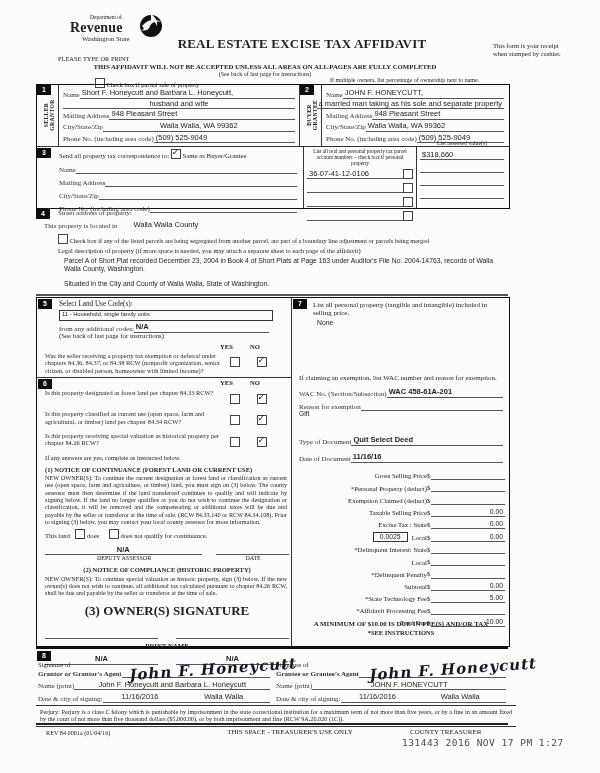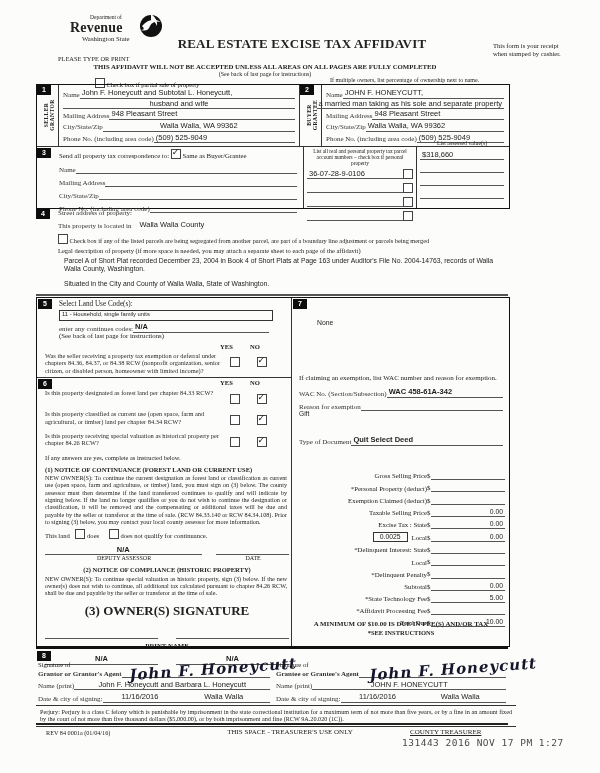--- a/index.html
+++ b/index.html
@@ -70,21 +70,21 @@
     <div class="vr" style="left:284px;top:0;height:61px;"></div>
 
     <div class="nb" style="left:0px;top:0px;">1</div>
     <div class="sideRot" style="left:-8px;top:24px;width:40px;">
       <div>SELLER</div>
       <div>GRANTOR</div>
     </div>
     <div class="abs" style="left:26px;top:4px;width:232px;">
       <div class="frow">
           <span class="lbl">Name</span>
-          <span class="fline fill">John F. Honeycutt and Subtotal L. Honeycutt,</span>
+          <span class="fline fill">Short F. Honeycutt and Barbara L. Honeycutt,</span>
         </div>
       <div class="frow" style="margin-top:1px;">
           <span class="fline fill ctr">husband and wife</span>
         </div>
       <div class="frow" style="margin-top:1px;">
           <span class="lbl">Mailing Address</span>
           <span class="fline fill">948 Pleasant Street</span>
         </div>
       <div class="frow" style="margin-top:2px;">
           <span class="lbl">City/State/Zip</span>
@@ -144,21 +144,21 @@
         </div>
       <div class="frow" style="margin-top:4px;">
           <span class="lbl">Phone No. (including area code)</span>
           <span class="fline"></span>
         </div>
     </div>
 
     <div class="abs" style="left:270px;top:63px;width:106px;">
       <div class="ctr" style="font-size:5.3px;">List all real and personal property tax parcel account numbers – check box if personal property</div>
       <div class="frow" style="margin-top:3px;">
-          <span class="fline fill">36-07-28-9-0106</span>
+          <span class="fline fill">36-07-41-12-0106</span>
           <span class="cb"></span>
         </div>
       <div class="frow" style="margin-top:4px;">
           <span class="fline"></span>
           <span class="cb"></span>
         </div>
       <div class="frow" style="margin-top:4px;">
           <span class="fline"></span>
           <span class="cb"></span>
         </div>
@@ -183,21 +183,21 @@
           <span class="fline"></span>
         </div>
     </div>
   </div>
 
   <div class="abs" style="left:36px;top:209px;width:506px;">
     <div class="nb" style="left:0px;top:0px;">4</div>
     <div class="frow" style="margin-left:22px;">
         <span class="lbl">Street address of property:</span>
       </div>
-    <div class="frow" style="margin-left:22px;margin-top:4px;">
+    <div class="frow" style="margin-left:8px;margin-top:4px;gap:8px;">
         <span class="lbl">This property is located in</span>
         <span class="fill" style="padding-left:8px;">Walla Walla County</span>
       </div>
     <div style="margin-left:22px;margin-top:4px;font-size:6.3px;">
       <span class="cb"></span>
       <span>Check box if any of the listed parcels are being segregated from another parcel, are part of a boundary line adjustment or parcels being merged</span>
     </div>
     <div style="margin-left:22px;margin-top:3px;font-size:6.5px;">Legal description of property (if more space is needed, you may attach a separate sheet to each page of the affidavit)</div>
     <div class="fill" style="margin-left:28px;margin-top:3px;width:430px;font-size:6.8px;">Parcel A of Short Plat recorded December 23, 2004 in Book 4 of Short Plats at Page 163 under Auditor's File No. 2004-14763, records of Walla Walla County, Washington.</div>
     <div class="fill" style="margin-left:28px;margin-top:7px;font-size:6.8px;">Situated in the City and County of Walla Walla, State of Washington.</div>
@@ -205,21 +205,21 @@
   <div class="hr" style="left:36px;top:294px;width:472px;height:2px;background:#555;"></div>
 
   <div class="abs" style="left:36px;top:297px;width:472px;height:348px;border:1px solid #111;">
     <div class="vr" style="left:254px;top:0;height:348px;"></div>
 
     <div class="abs" style="left:0;top:0;width:254px;height:348px;">
       <div class="nb" style="left:1px;top:1px;">5</div>
       <div class="abs" style="left:22px;top:2px;font-size:7.2px;">Select Land Use Code(s):</div>
       <div class="abs" style="left:22px;top:12px;width:208px;height:9px;border:1px solid #333;font-size:5.8px;padding:0 2px;" class2="sans"><span class="sans" style="font-size:5.8px;">11 - Household, single family units</span></div>
       <div class="frow abs" style="left:22px;top:25px;width:210px;">
-          <span class="lbl">enter any continues codes:</span>
+          <span class="lbl">from any additional codes:</span>
           <span class="fline fill b">N/A</span>
         </div>
       <div class="abs" style="left:22px;top:34px;font-size:6.8px;">(See back of last page for instructions)</div>
       <span class="yn" style="left:183px;top:45px;">YES</span>
       <span class="yn" style="left:213px;top:45px;">NO</span>
       <div class="abs" style="left:8px;top:54px;width:244px;">
         <div class="qrow" style="margin-top:0;">
           <div class="qtext">Was the seller receiving a property tax exemption or deferral under chapters 84.36, 84.37, or 84.38 RCW (nonprofit organization, senior citizen, or disabled person, homeowner with limited income)?</div>
           <div class="qcb"><span class="cb"></span></div>
           <div class="qcb"><span class="cb checked"></span></div>
@@ -279,36 +279,42 @@
         <div style="display:flex;margin-top:6px;">
           <span class="fline fill ctr b">N/A</span>
           <span style="width:18px;"></span>
           <span class="fline fill ctr b">N/A</span>
         </div>
       </div>
     </div>
 
     <div class="abs" style="left:254px;top:0;width:218px;height:348px;">
       <div class="nb" style="left:2px;top:1px;">7</div>
+      <div class="abs" style="left:22px;top:3px;width:180px;font-size:7px;">List all  personal property (tangible and intangible) included in selling price.</div>
       <div class="abs fill" style="left:26px;top:21px;font-size:6.8px;">None</div>
 
       <div class="abs" style="left:8px;top:76px;width:204px;font-size:7px;">If claiming an exemption, list WAC number and reason for exemption.</div>
       <div class="frow abs" style="left:8px;top:90px;width:204px;">
           <span class="lbl">WAC No. (Section/Subsection)</span>
-          <span class="fline fill b">WAC 458-61A-342</span>
+          <span class="fline fill b">WAC 458-61A-201</span>
         </div>
       <div class="frow abs" style="left:8px;top:104px;width:204px;">
           <span class="lbl">Reason for exemption</span>
           <span class="fline"></span>
         </div>
       <div class="abs fill" style="left:8px;top:112px;font-size:6.6px;">Gift</div>
 
       <div class="frow abs" style="left:8px;top:138px;width:204px;">
           <span class="lbl">Type of Document</span>
           <span class="fline fill b">Quit Select Deed</span>
+        </div>
+      <div class="frow abs" style="left:8px;top:155px;width:204px;">
+          <span class="lbl">Date of Document</span>
+          <span class="fline fill b" style="flex:none;width:60px;text-align:left;">11/16/16</span>
+          <span style="flex:1;border-bottom:1px solid #555;min-height:8px;"></span>
         </div>
 
       <div class="abs" style="left:8px;top:170px;width:206px;">
         <div class="feeRow">
             <span class="feeLbl">Gross Selling Price</span>
             <span style="font-size:7px;">$</span>
             <span class="feeLine"></span>
           </div>
         <div class="feeRow">
             <span class="feeLbl">*Personal Property (deduct)</span>
@@ -418,16 +424,16 @@
         <span class="fline fill" style="flex:1;text-align:center;">Walla Walla</span>
       </div>
     </div>
   </div>
 
   <div class="abs" style="left:36px;top:705px;width:472px;border-top:1px solid #333;border-bottom:1px solid #333;padding:2px 4px 3px 4px;font-size:6.2px;text-align:justify;line-height:1.2;">Perjury: Perjury is a class C felony which is punishable by imprisonment in the state correctional institution for a maximum term of not more than five years, or by a fine in an amount fixed by the court of not more than five thousand dollars ($5,000.00), or by both imprisonment and fine (RCW 9A.20.020 (1C)).</div>
 
   <div class="hr" style="left:36px;top:723px;width:472px;height:1.6px;background:#222;"></div>
   <div class="abs" style="left:46px;top:729px;font-size:6.2px;">REV 84 0001a (01/04/16)</div>
   <div class="abs ctr" style="left:180px;top:728px;width:220px;font-size:7px;">THIS SPACE - TREASURER'S USE ONLY</div>
-  <div class="abs" style="left:410px;top:728px;font-size:7px;text-decoration:underline;">COUNTY TREASURER</div>
+  <div class="abs" style="left:410px;top:728px;font-size:7px;">COUNTY TREASURER</div>
   <div class="abs stamp" style="left:402px;top:738px;">131443 2016 NOV 17 PM 1:27</div>
 
 </div>
 
 </body></html>

